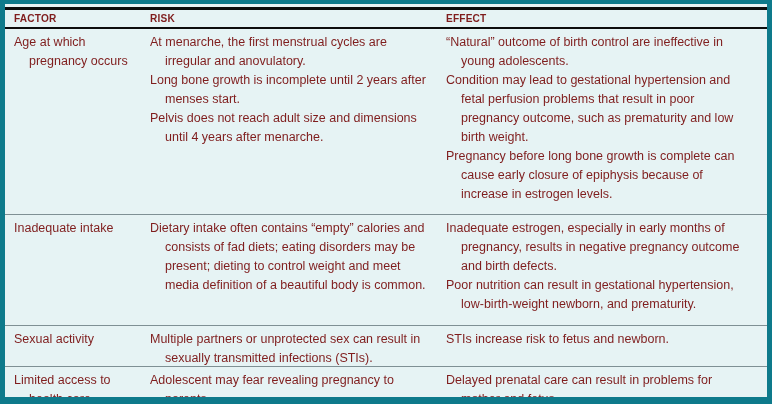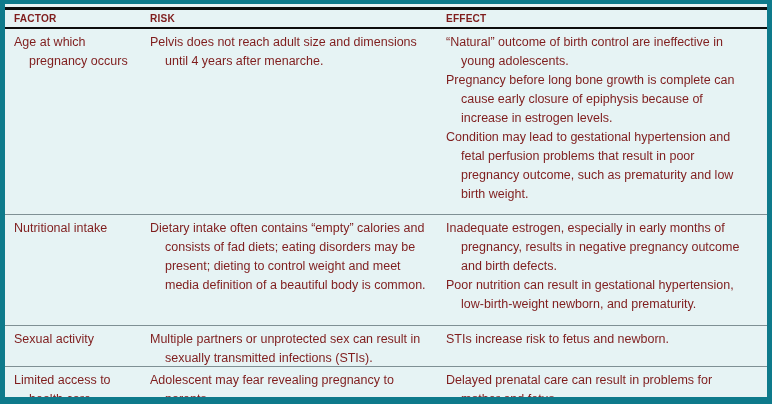--- a/index.html
+++ b/index.html
@@ -85,32 +85,34 @@
     <div class="header-cell col-3"><span class="condensed">EFFECT</span></div>
   </div>
 
   <div class="body-rows">
 
     <div class="grid-cols body-row">
       <div class="cell col-1">
         <p class="entry">Age at which pregnancy occurs</p>
       </div>
       <div class="cell col-2">
+        <p class="entry">At menarche, the first menstrual cycles are irregular and anovulatory.</p>
+        <p class="entry">Long bone growth is incomplete until 2 years after menses start.</p>
         <p class="entry">Pelvis does not reach adult size and dimensions until 4 years after menarche.</p>
       </div>
       <div class="cell col-3">
         <p class="entry">“Natural” outcome of birth control are ineffective in young adolescents.</p>
+        <p class="entry">Condition may lead to gestational hypertension and fetal perfusion problems that result in poor pregnancy outcome, such as prematurity and low birth weight.</p>
         <p class="entry">Pregnancy before long bone growth is complete can cause early closure of epiphysis because of increase in estrogen levels.</p>
-        <p class="entry">Condition may lead to gestational hypertension and fetal perfusion problems that result in poor pregnancy outcome, such as prematurity and low birth weight.</p>
       </div>
     </div>
 
     <div class="grid-cols body-row">
       <div class="cell col-1">
-        <p class="entry">Nutritional intake</p>
+        <p class="entry">Inadequate intake</p>
       </div>
       <div class="cell col-2">
         <p class="entry">Dietary intake often contains “empty” calories and consists of fad diets; eating disorders may be present; dieting to control weight and meet media definition of a beautiful body is common.</p>
       </div>
       <div class="cell col-3">
         <p class="entry">Inadequate estrogen, especially in early months of pregnancy, results in negative pregnancy outcome and birth defects.</p>
         <p class="entry">Poor nutrition can result in gestational hypertension, low-birth-weight newborn, and prematurity.</p>
       </div>
     </div>
 

